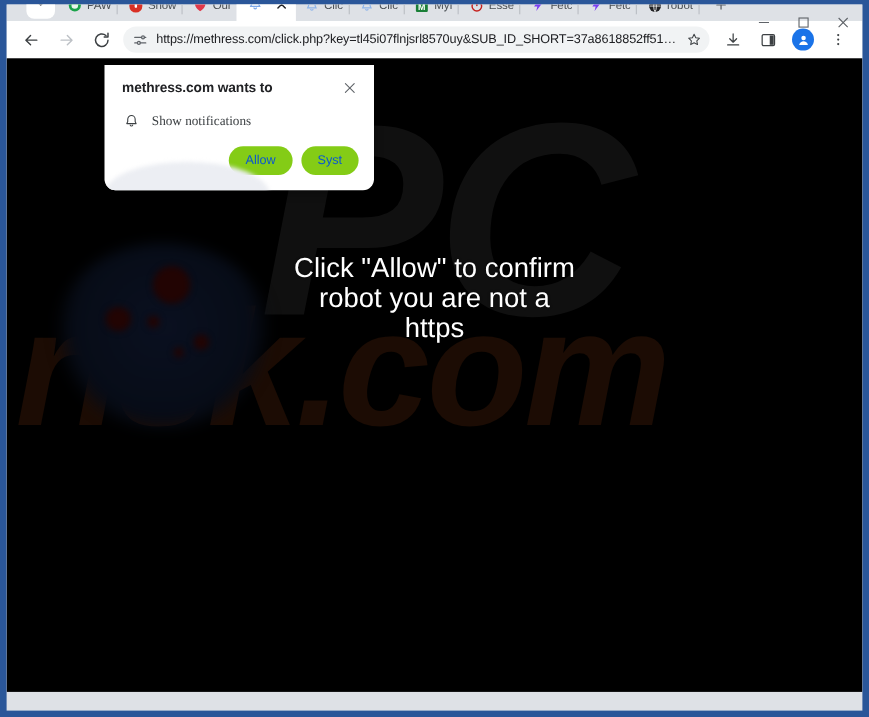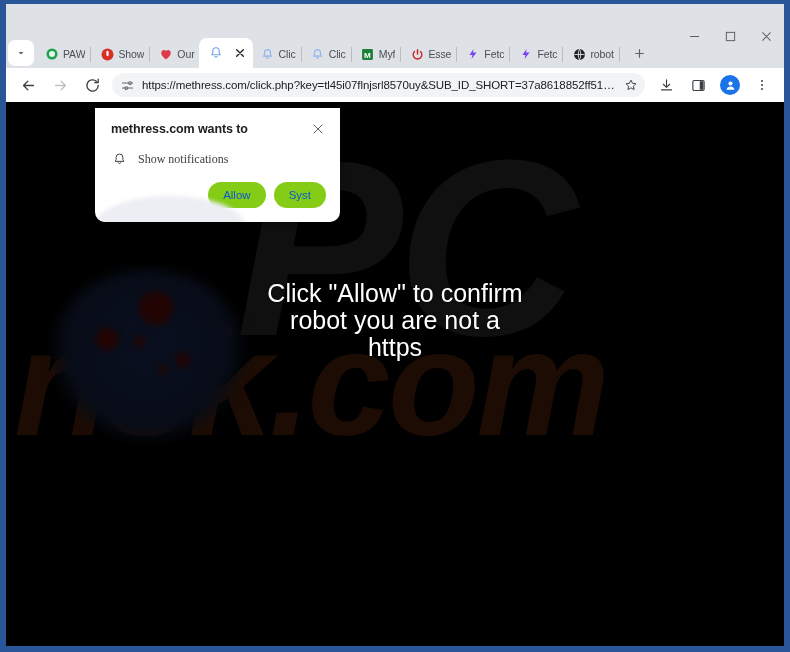--- a/index.html
+++ b/index.html
@@ -29,26 +29,25 @@
     position: relative;
     width: 100%;
     height: 100%;
     background: #dee1e6;
     overflow: hidden;
   }
 
   
   .tabstrip {
     position: relative;
-    height: 48px;
+    height: 15px;
     background: #dee1e6;
     display: flex;
     align-items: flex-end;
-    padding-left: 0;
-    margin-top: 16px;
+    padding-left: 16px;
   }
   .tab-search {
     width: 26px; height: 26px;
     margin: 0 3px 2px 2px;
     background: #ffffff;
     border-radius: 7px;
     display: flex; align-items: center; justify-content: center;
     flex: none;
   }
   .tab-search svg { display:block; }

